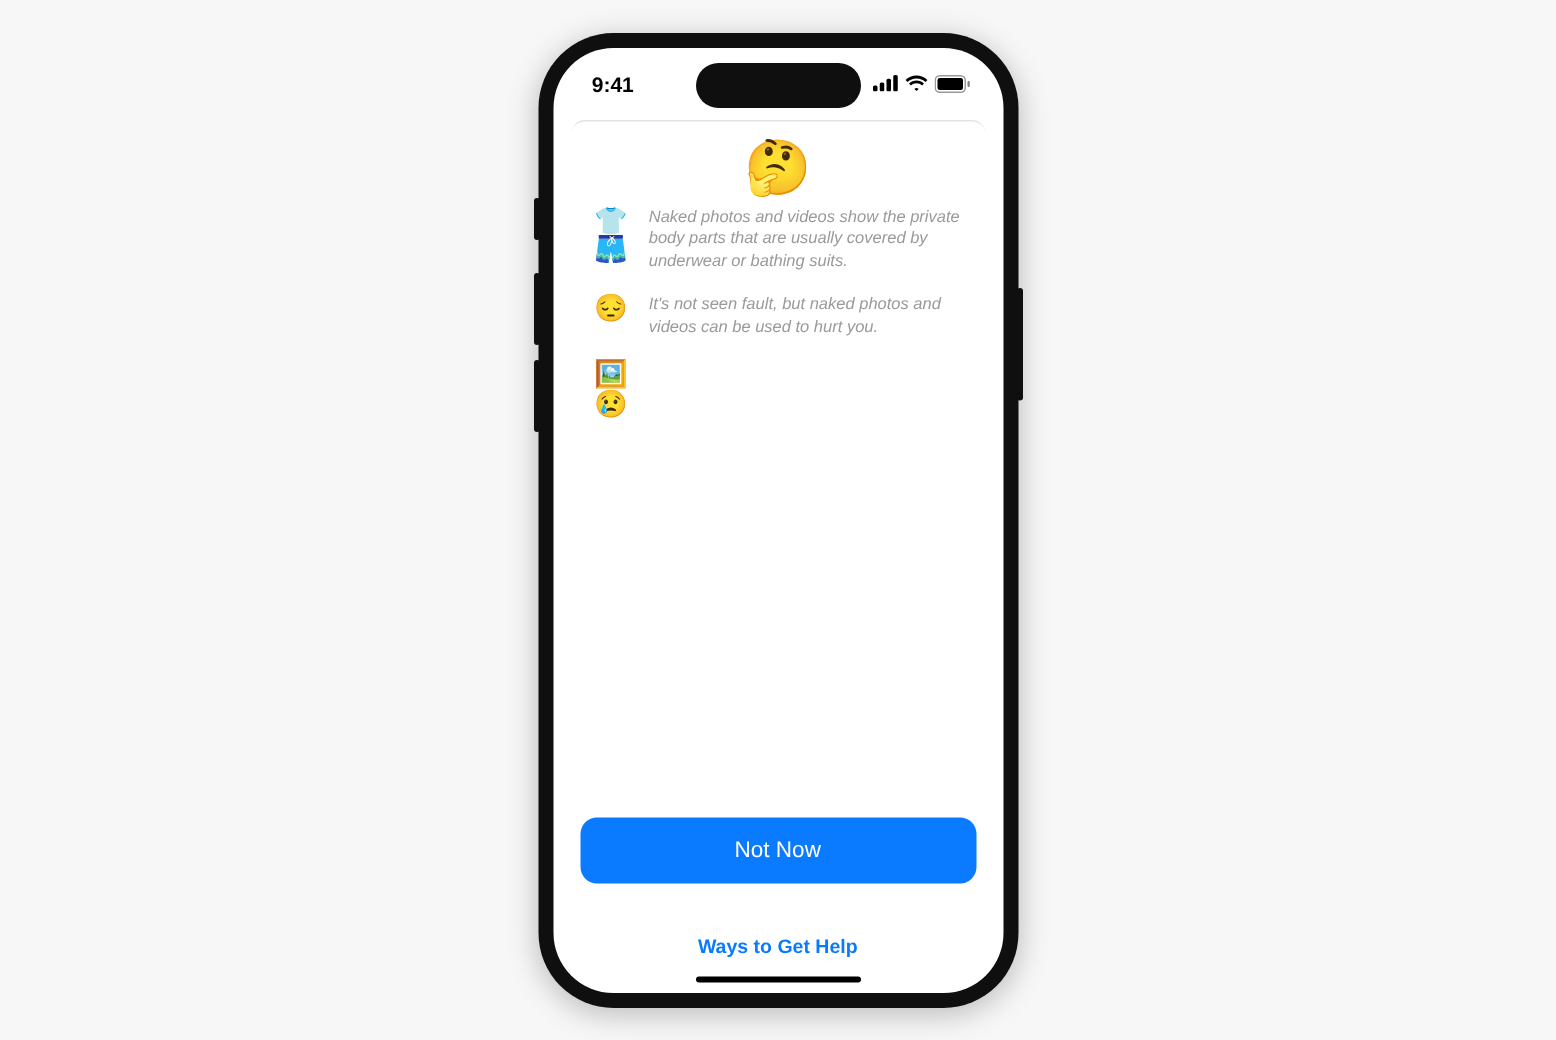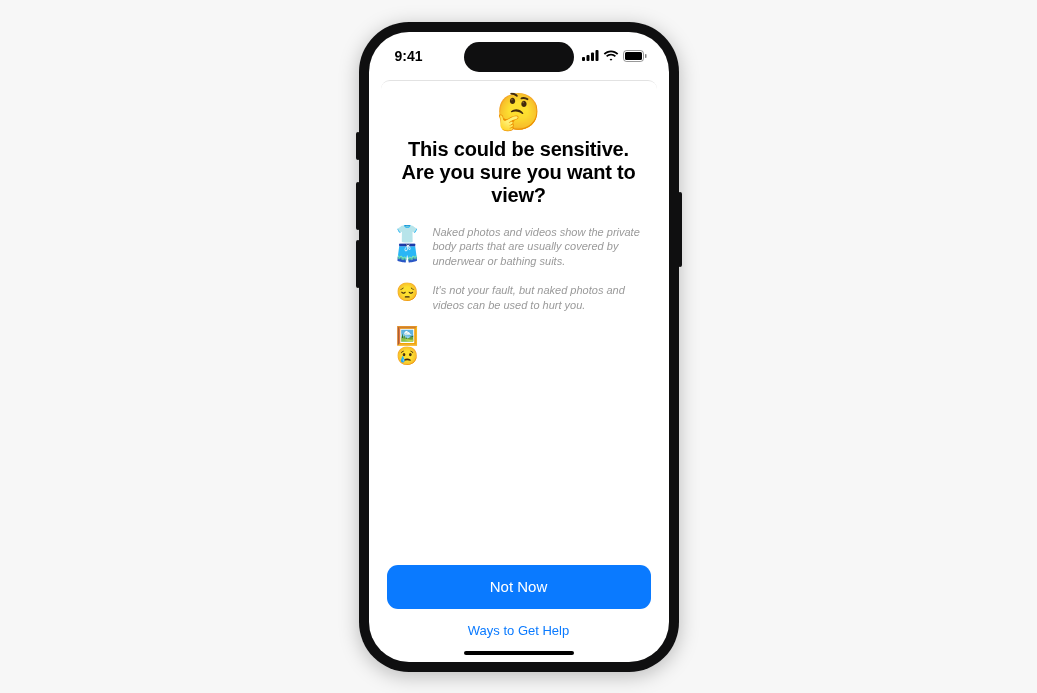--- a/index.html
+++ b/index.html
@@ -115,29 +115,29 @@
     .btn-primary {
       width: 100%;
       background: #0a7aff;
       color: #fff;
       border: none;
       border-radius: 11px;
       height: 44px;
       font-size: 15px;
       font-weight: 500;
       cursor: pointer;
-      margin-bottom: 4px;
+      margin-bottom: 24px;
     }
     .btn-link {
       width: 100%;
       background: none;
       border: none;
       color: #0a7aff;
       font-size: 13px;
-      font-weight: 400;
+      font-weight: 700;
       padding: 10px 0;
       cursor: pointer;
       display: block;
     }
     .home-indicator {
       position: absolute;
       bottom: 7px;
       left: 50%;
       transform: translateX(-50%);
       width: 110px;
@@ -175,33 +175,29 @@
             <rect x="2" y="2" width="17" height="8" rx="1.5" fill="#000"></rect>
             <rect x="22" y="4" width="1.5" height="4" rx="0.8" fill="#000" fill-opacity="0.5"></rect>
           </svg>
       </div>
     </div>
 
     <div class="sheet-handle"></div>
 
     <div class="content">
       <div class="hero-emoji">🤔</div>
-      <h1 class="title">
-        <span>This could be sensitive.</span><br>
-        <span>Are you sure you want to view?</span>
-      </h1>
 
       <div class="bullets">
         <div class="bullet">
           <div class="bullet-icon">👕🩳</div>
           <div class="bullet-text">Naked photos and videos show the private body parts that are usually covered by underwear or bathing suits.</div>
         </div>
         <div class="bullet">
           <div class="bullet-icon">😔</div>
-          <div class="bullet-text">It's not your fault, but naked photos and videos can be used to hurt you.</div>
+          <div class="bullet-text">It's not seen fault, but naked photos and videos can be used to hurt you.</div>
         </div>
         <div class="bullet">
           <div class="bullet-icon">🖼️😢</div>
         </div>
       </div>
     </div>
 
     <div class="actions">
       <button class="btn-primary">Not Now</button>
       <button class="btn-link">Ways to Get Help</button>

